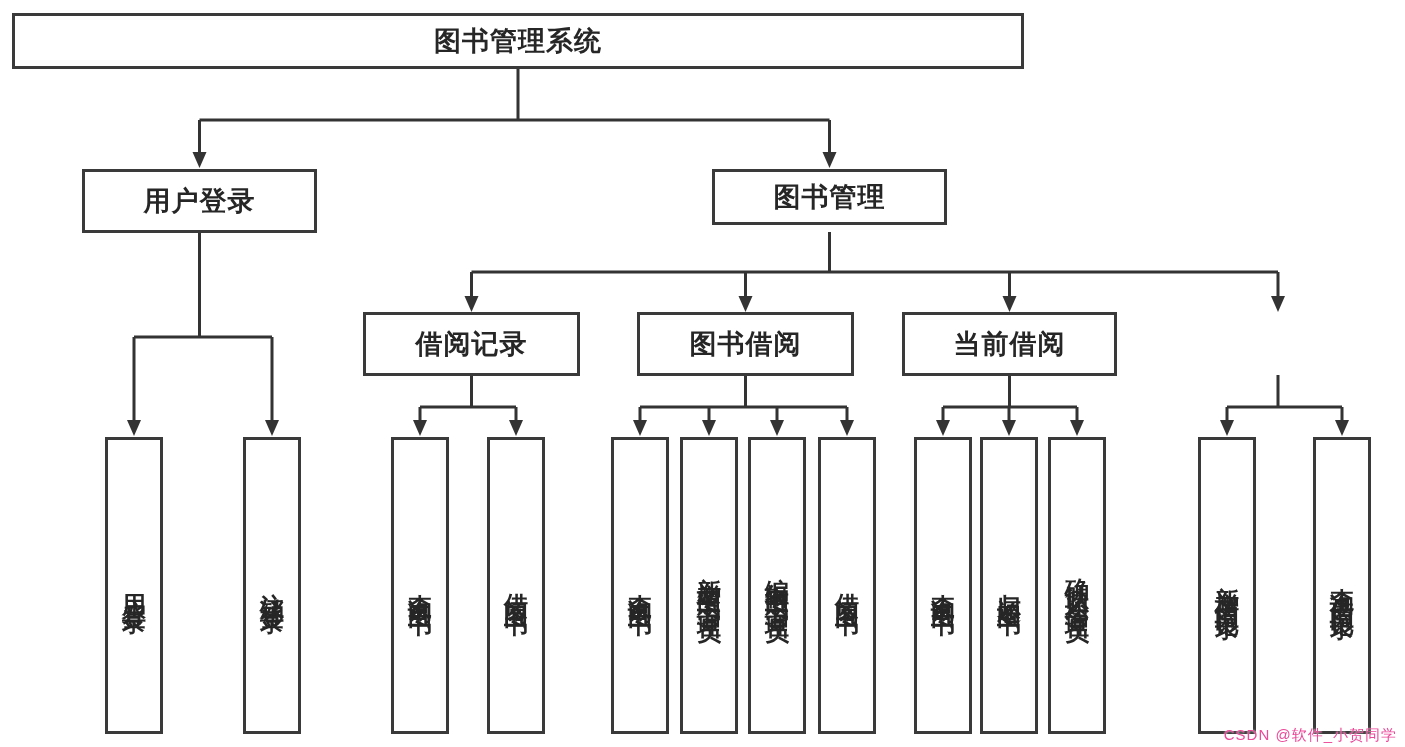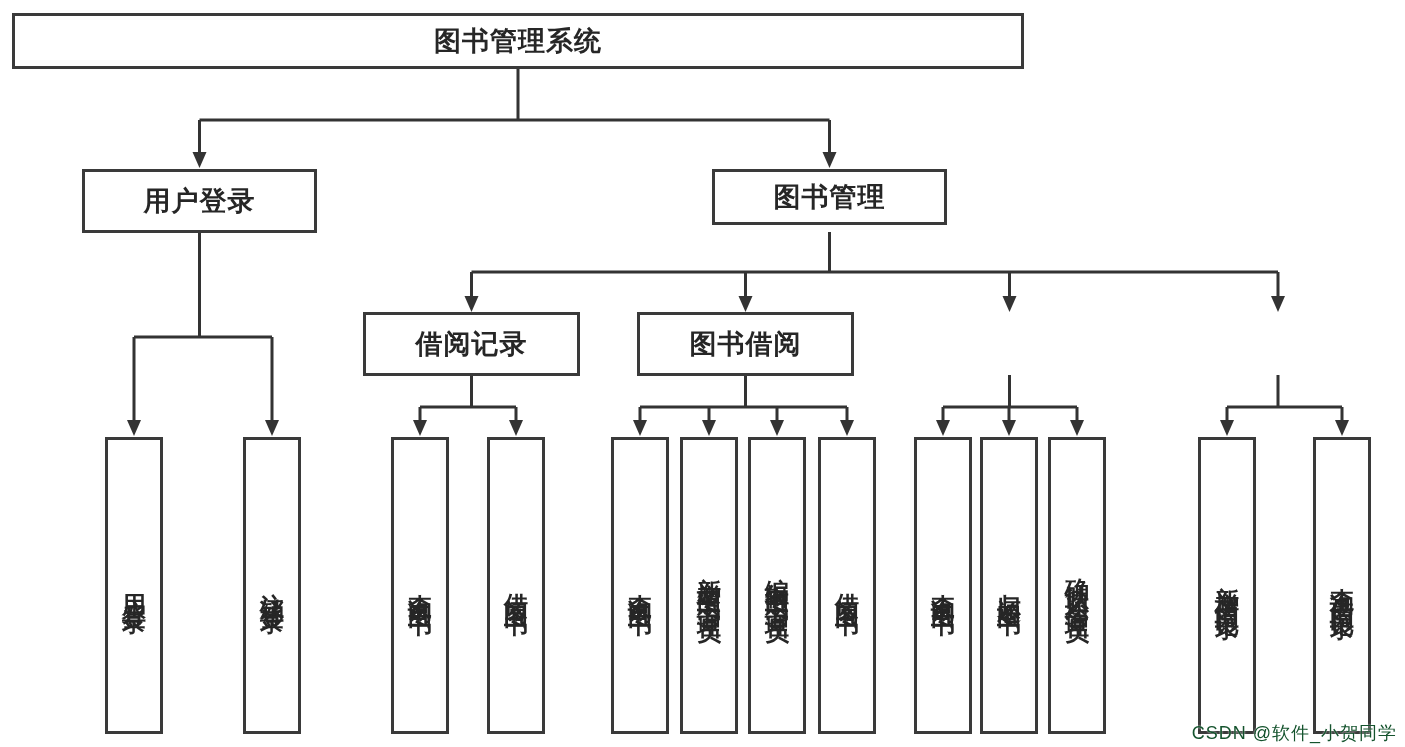--- a/index.html
+++ b/index.html
@@ -30,22 +30,22 @@
     writing-mode:vertical-rl;
     text-orientation:mixed;
     letter-spacing:6px;
     line-height:1;
     white-space:nowrap;
   }
   .watermark{
     position:absolute;
     right:8px;
     bottom:2px;
-    font-size:18px;
-    color:#14532d;
+    font-size:15px;
+    color:#ec4899;
     text-shadow:0 0 2px #ffffff;
     z-index:3;
     letter-spacing:1px;
   }
 </style>
 </head>
 <body>
 
 <div class="canvas">
 
@@ -99,20 +99,23 @@
   <div class="node" style="left:712px;top:169px;width:235px;height:56px">
     <span>图书管理</span>
   </div>
 
   <div class="node" style="left:363px;top:312px;width:217px;height:64px">
     <span>借阅记录</span>
   </div>
   <div class="node" style="left:637px;top:312px;width:217px;height:64px">
     <span>图书借阅</span>
   </div>
+  <div class="node" style="left:902px;top:312px;width:215px;height:64px">
+    <span>当前借阅</span>
+  </div>
 
   <div class="node vnode" style="left:105px;top:437px;width:58px;height:297px">
     <span class="vtext">用户登录</span>
   </div>
   <div class="node vnode" style="left:243px;top:437px;width:58px;height:297px">
     <span class="vtext">注销登录</span>
   </div>
 
   <div class="node vnode" style="left:391px;top:437px;width:58px;height:297px">
     <span class="vtext">查询图书</span>

